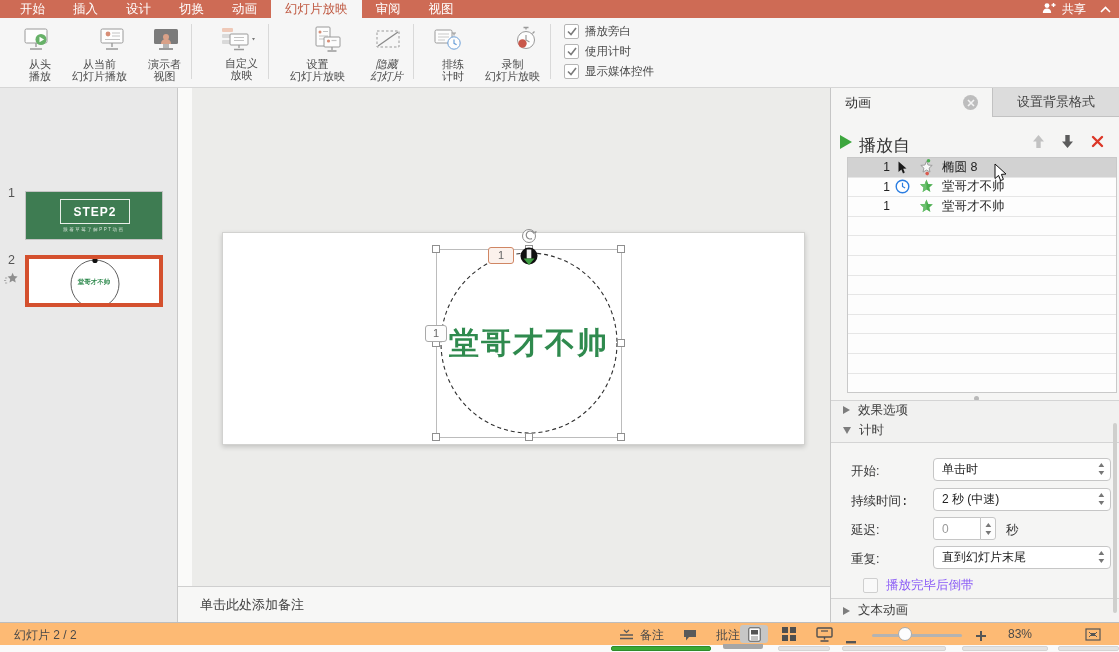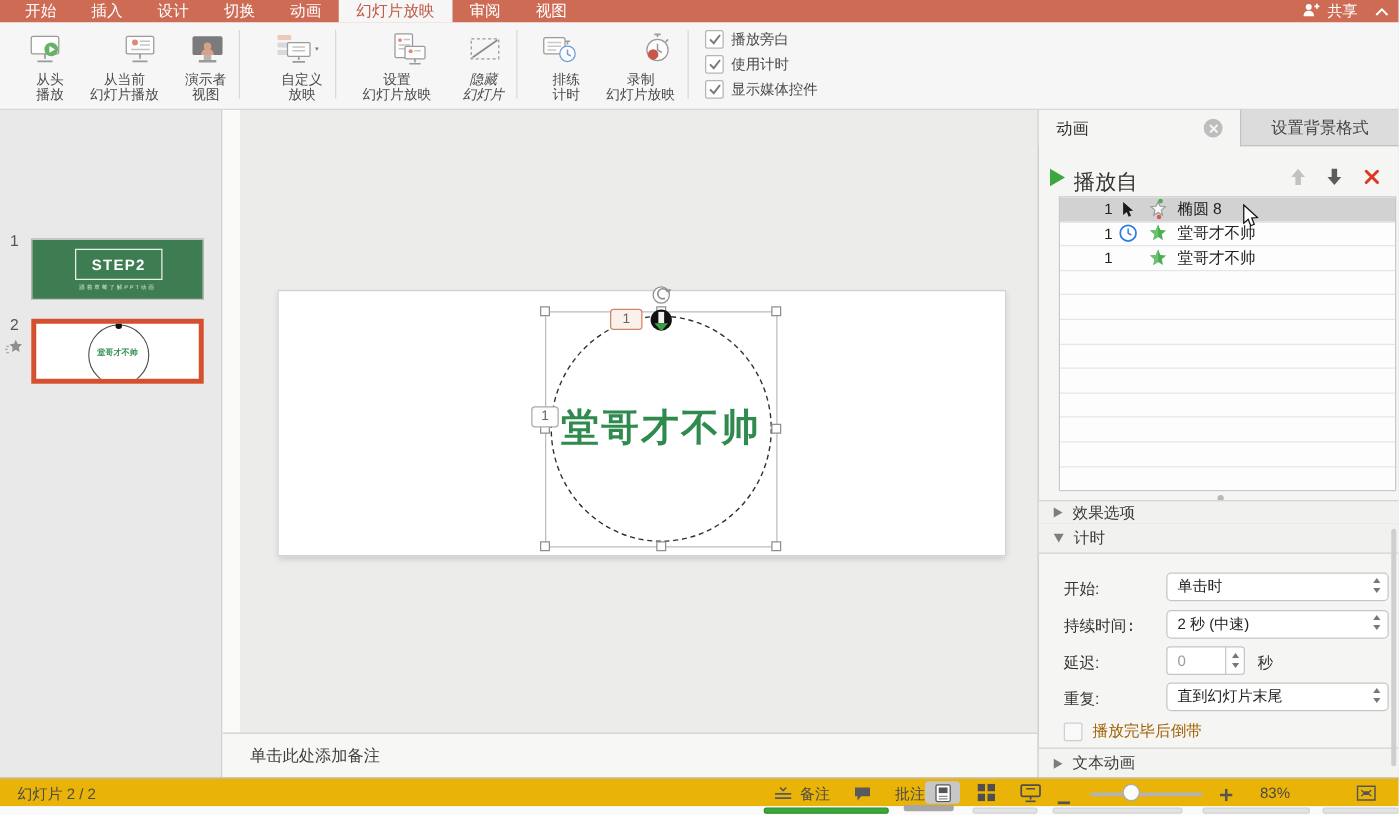--- a/index.html
+++ b/index.html
@@ -63,25 +63,25 @@
   .sechdr{position:absolute;left:0;width:100%;box-sizing:border-box;border-top:1px solid #d4d4d4;border-bottom:1px solid #d4d4d4;background:#f1f1f0;display:flex;align-items:center;padding-left:12px;gap:8px;font-size:12.5px;color:#3c3c3c;}
   .tri-r{width:0;height:0;border-left:7px solid #7d7d7d;border-top:4.5px solid transparent;border-bottom:4.5px solid transparent;}
   .tri-d{width:0;height:0;border-top:7px solid #7d7d7d;border-left:4.5px solid transparent;border-right:4.5px solid transparent;}
   .frow-label{position:absolute;left:20px;font-size:12.5px;color:#333;}
   .selbox{position:absolute;left:102px;width:178px;height:23px;background:#fff;border:1px solid #c6c6c6;border-radius:4px;box-sizing:border-box;display:flex;align-items:center;padding-left:8px;font-size:12px;color:#222;}
   .stepcol{position:absolute;right:5px;top:2px;display:flex;flex-direction:column;align-items:center;line-height:8px;}
   .stp{font-size:7px;color:#777;transform:scaleX(1.4);}
   .spinbox{position:absolute;left:102px;width:48px;height:23px;background:#fff;border:1px solid #c6c6c6;border-radius:3px 0 0 3px;box-sizing:border-box;display:flex;align-items:center;padding-left:8px;font-size:12px;color:#9a9a9a;}
   .spinbtns{position:absolute;left:149px;width:16px;height:23px;border:1px solid #c6c6c6;border-radius:0 3px 3px 0;box-sizing:border-box;background:#fdfdfd;display:flex;flex-direction:column;align-items:center;justify-content:center;line-height:8px;}
   .unitlbl{position:absolute;left:175px;font-size:12.5px;color:#333;}
-  .rewind{position:absolute;left:20px;display:flex;align-items:center;gap:8px;font-size:12.5px;color:#a16207;}
+  .rewind{position:absolute;left:32px;display:flex;align-items:center;gap:8px;font-size:12.5px;color:#8b5cf6;}
   .rwbox{width:13px;height:13px;border:1px solid #cfcfcf;background:#f9f9f9;border-radius:2px;}
   .pscroll{position:absolute;right:2px;top:335px;width:4px;height:190px;border-radius:2px;background:#cfcfcd;}
   
-  .statusbar{position:absolute;left:0;top:622px;width:1119px;height:23px;background:#eab308;border-top:1px solid #bdbdbd;box-sizing:border-box;font-size:12px;color:#4a4a4a;}
+  .statusbar{position:absolute;left:0;top:622px;width:1119px;height:23px;background:#fdba74;border-top:1px solid #bdbdbd;box-sizing:border-box;font-size:12px;color:#4a4a4a;}
   .sb{position:absolute;top:4px;}
   .viewbtn{position:absolute;top:2px;width:28px;height:18px;border-radius:3px;display:flex;align-items:center;justify-content:center;}
   .viewbtn.on{background:#c7c7c6;}
   .ztrack{position:absolute;left:872px;top:11px;width:90px;height:3px;border-radius:2px;background:#b3b3b3;}
   .zhandle{position:absolute;left:898px;top:4px;width:14px;height:14px;border-radius:50%;background:#fdfdfd;border:1px solid #aaa;box-sizing:border-box;}
   
   .strip{position:absolute;left:0;top:645px;width:1119px;height:7px;background:#fafafa;}
   .strip .seg{position:absolute;top:1px;height:5px;border-radius:2px;background:#e3e3e3;border:1px solid #d4d4d4;box-sizing:border-box;}
   .strip .green{background:#3BA935;border-color:#2f8c2b;}
   .strip .notch{position:absolute;left:723px;top:-1px;width:40px;height:5px;background:#a6a6a6;border-radius:0 0 2px 2px;}
@@ -157,21 +157,21 @@
             <rect x="12" y="19" width="6" height="4" fill="#b5b5b5"></rect>
             <rect x="8" y="23" width="14" height="2" fill="#9a9a9a"></rect>
           </svg>
       </div>
       <div class="rlabel">
           <div>演示者</div>
           <div>视图</div>
         </div>
     </div>
     <div class="vsep"></div>
-    <div class="rbtn" style="width:56px;">
+    <div class="rbtn" style="width:56px;font-family:Liberation Mono, monospace;">
       <div class="ric">
         <svg width="40" height="30" viewBox="0 0 40 30">
             <rect x="4" y="3" width="11" height="4" rx="1" fill="#efc9b8"></rect>
             <rect x="4" y="9" width="11" height="4" rx="1" fill="#d9d9d9"></rect>
             <rect x="4" y="15" width="11" height="4" rx="1" fill="#d9d9d9"></rect>
             <rect x="12" y="9" width="18" height="11" rx="1" fill="#fdfdfd" stroke="#9a9a9a"></rect>
             <path d="M16 12.5 h10 M16 15.5 h10" stroke="#c3c3c3" stroke-width="1.2"></path>
             <path d="M21 20 v3 M16 24.5 h10" stroke="#9a9a9a" stroke-width="1.3"></path>
             <path d="M34 13 l3 0 -1.5 2.5 z" fill="#777"></path>
           </svg>

